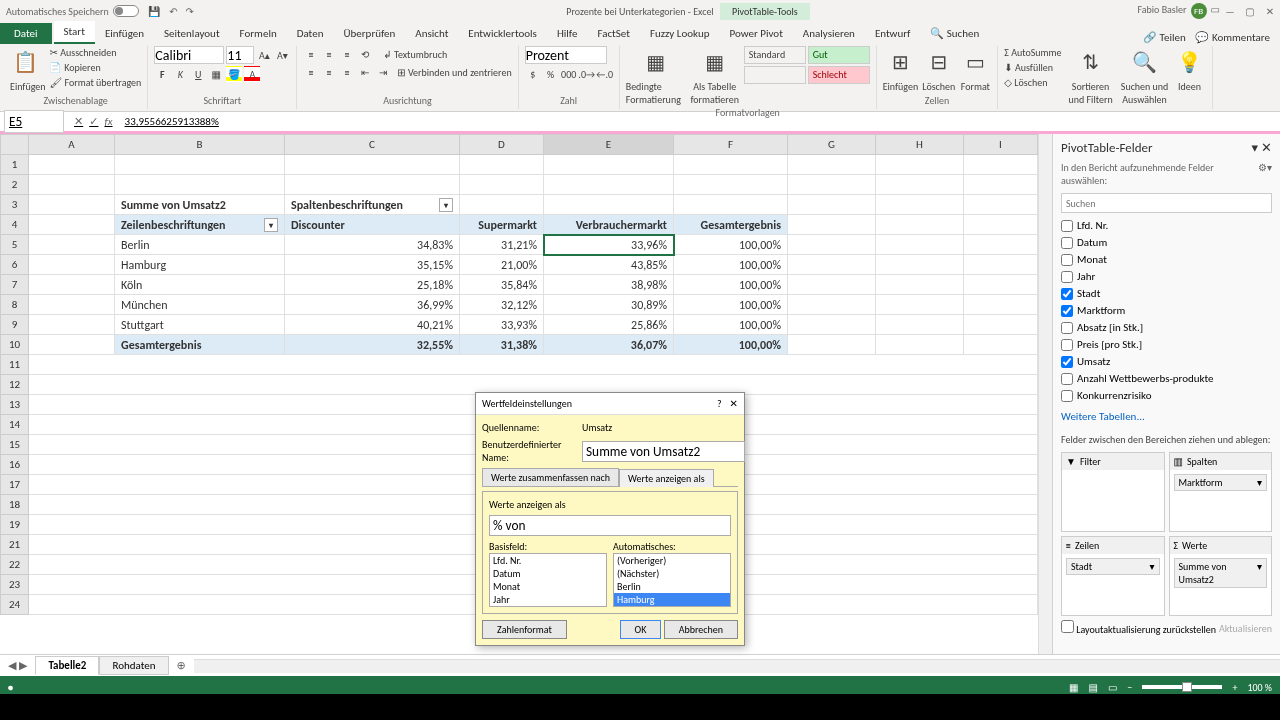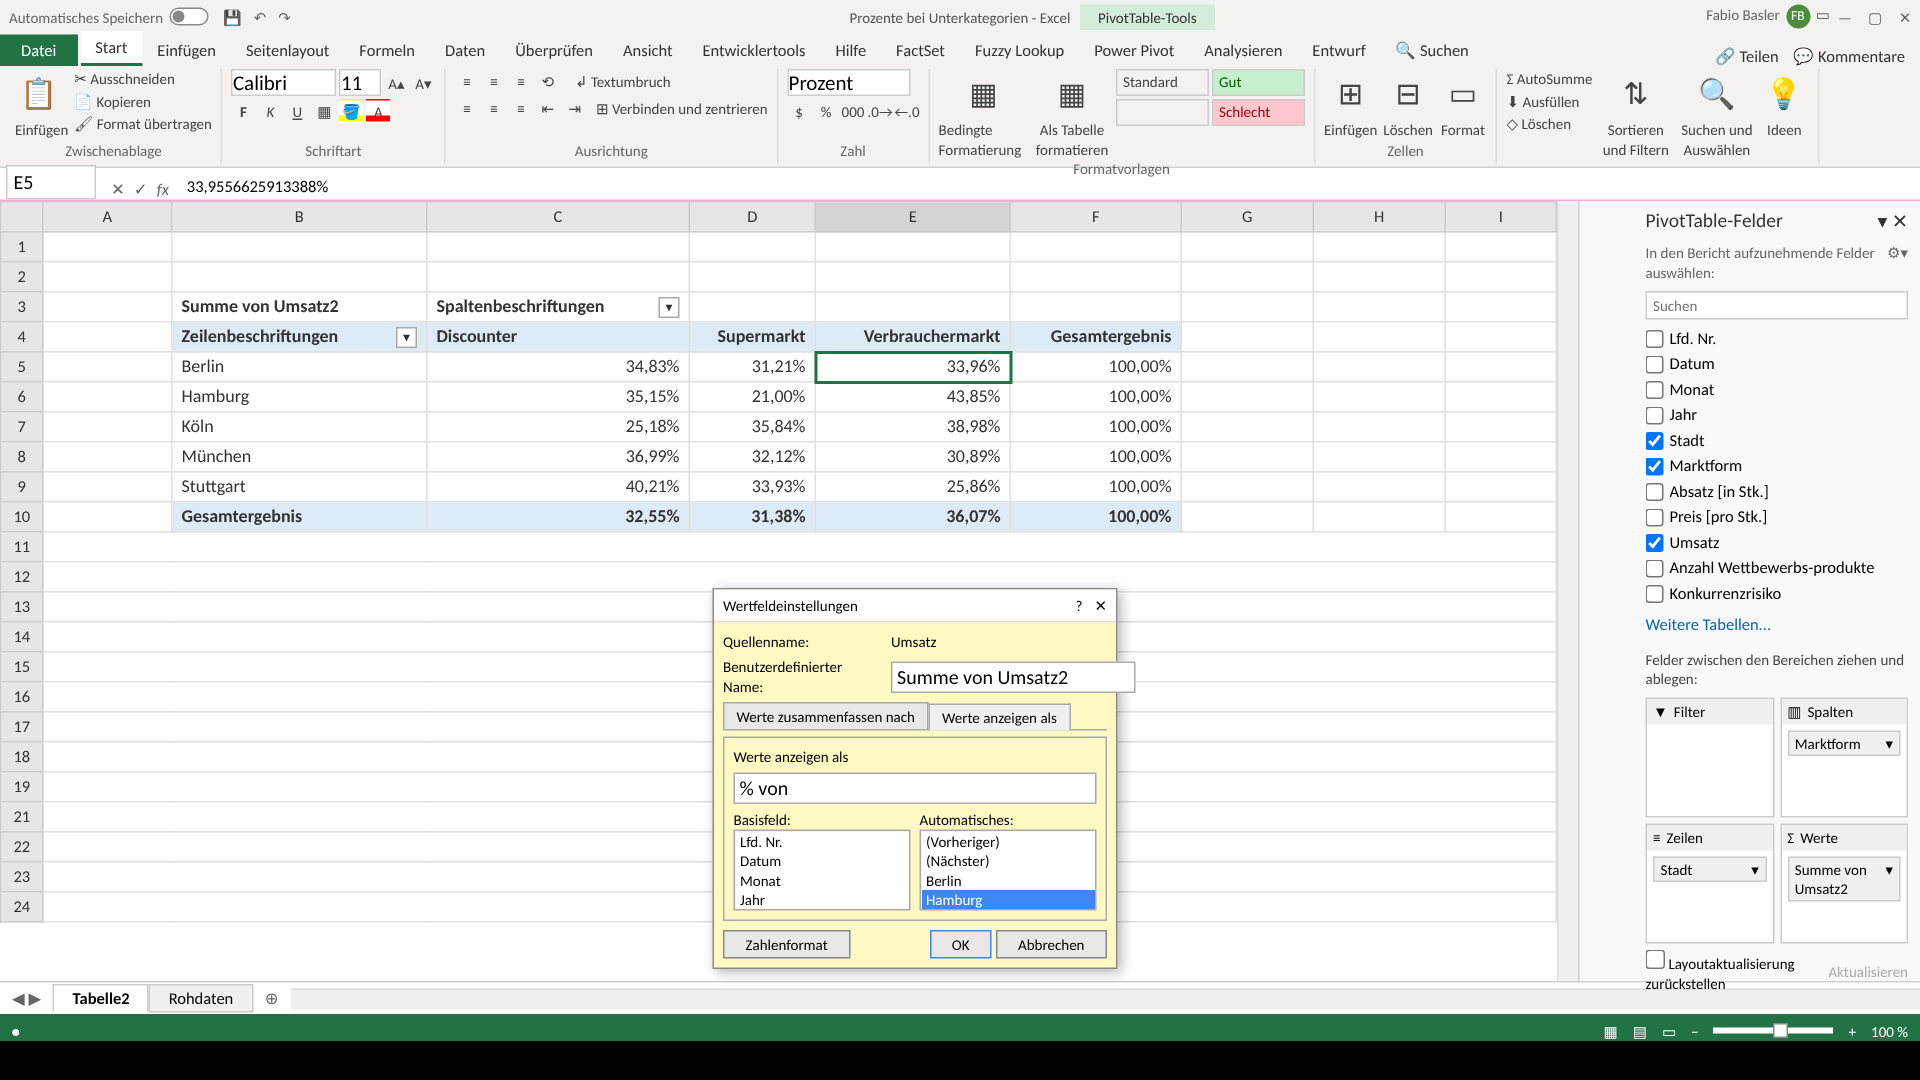--- a/index.html
+++ b/index.html
@@ -36,42 +36,42 @@
 .ribbon .font-name { width: 70px; }
 .ribbon .font-size { width: 28px; }
 .ribbon .mini-btn { width: 16px; height: 16px; border: 1px solid transparent; display: inline-flex; align-items: center; justify-content: center; cursor: pointer; }
 .ribbon .hrow { display: flex; gap: 2px; align-items: center; }
 .styles-gallery { display: flex; gap: 2px; }
 .style-swatch { width: 62px; height: 18px; border: 1px solid #ccc; font-size: 10px; padding: 1px 4px; }
 .style-good { background: #c6efce; color: #006100; }
 .style-bad { background: #ffc7ce; color: #9c0006; }
 
 
-.formula-bar { height: 22px; border-bottom: 1px solid #f9a8d4; display: flex; align-items: flex-end; font-size: 11px; }
+.formula-bar { height: 22px; border-bottom: 3px solid #f9a8d4; display: flex; align-items: center; font-size: 11px; text-decoration: underline; }
 .name-box { width: 60px; border: 1px solid #ccc; padding: 2px 4px; margin: 0 4px; }
 .fb-btns { display: flex; gap: 6px; padding: 0 6px; color: #666; }
 .formula-input { flex: 1; padding: 2px 6px; }
 
 
 .work-area { display: flex; height: 520px; position: relative; }
 .grid-wrap { flex: 1; position: relative; overflow: hidden; }
 table.grid { border-collapse: collapse; table-layout: fixed; }
 table.grid th { background: #e6e6e6; border: 1px solid #ccc; font-weight: normal; color: #333; font-size: 11px; }
 table.grid td { border: 1px solid #e0e0e0; padding: 2px 6px; height: 20px; font-size: 12px; color: #333; }
 .row-h { width: 28px; text-align: center; background: #e6e6e6; border: 1px solid #ccc; font-size: 11px; }
 .col-h { height: 20px; }
 .col-h.sel { background: #d4d4d4; }
 .pivot-label { font-weight: bold; }
 .pivot-sub { background: #ddebf7; }
 .num { text-align: right; }
 .sel-cell { outline: 2px solid #217346; outline-offset: -1px; }
 .dd-arrow { float: right; width: 14px; height: 14px; border: 1px solid #aaa; font-size: 8px; text-align: center; line-height: 12px; background: #fff; }
 
 
-.field-pane { width: 228px; border-left: 1px solid #d0d0d0; background: #f9f9f9; display: flex; flex-direction: column; font-size: 11px; padding-left: 36px; }
+.field-pane { width: 228px; border-left: 1px solid #d0d0d0; background: #f9f9f9; display: flex; flex-direction: column; font-size: 11px; }
 .field-pane-header { padding: 6px 8px; display: flex; justify-content: space-between; color: #333; font-size: 13px; }
 .field-pane-sub { padding: 0 8px 4px; font-size: 10px; color: #666; display: flex; justify-content: space-between; }
 .field-search { margin: 2px 8px; height: 20px; border: 1px solid #ccc; padding: 2px 4px; font-size: 10px; }
 .field-list { padding: 2px 8px; }
 .field-item { display: flex; align-items: center; gap: 4px; padding: 2px 0; }
 .field-item input { width: 12px; height: 12px; }
 .field-more { padding: 4px 8px; color: #0563c1; cursor: pointer; }
 .field-areas-label { padding: 6px 8px; font-size: 10px; color: #444; }
 .field-areas { display: grid; grid-template-columns: 1fr 1fr; gap: 4px; padding: 0 8px; }
 .area-box { background: #fff; border: 1px solid #ccc; min-height: 80px; }
@@ -91,21 +91,21 @@
 .status-bar { height: 22px; background: #217346; color: #fff; display: flex; align-items: center; padding: 0 8px; font-size: 10px; }
 .status-bar .right { margin-left: auto; display: flex; gap: 10px; align-items: center; }
 .zoom-slider { width: 80px; height: 4px; background: #fff; position: relative; }
 .zoom-slider::after { content: ''; width: 8px; height: 8px; background: #fff; border: 1px solid #888; position: absolute; top: -3px; left: 50%; }
 
 
 .dialog { position: absolute; left: 475px; top: 392px; width: 270px; background: #fef9c3; border: 1px solid #888; box-shadow: 2px 2px 8px rgba(0,0,0,0.3); font-size: 10px; }
 .dialog-title { background: #fff; padding: 4px 6px; display: flex; justify-content: space-between; align-items: center; border-bottom: 1px solid #ddd; }
 .dialog-title .tb { display: flex; gap: 8px; }
 .dialog-body { padding: 6px; }
-.dialog-row { margin-bottom: 4px; display: flex; align-items: center; gap: 20px; }
+.dialog-row { margin-bottom: 4px; display: flex; align-items: center; gap: 8px; }
 .dialog-row label { min-width: 92px; }
 .dialog-row input { flex: 1; border: 1px solid #aaa; padding: 1px 3px; }
 .dialog-tabs { display: flex; border-bottom: 1px solid #aaa; margin: 4px 0; }
 .dialog-tabs .dtab { padding: 2px 8px; border: 1px solid #aaa; border-bottom: none; background: #e8e8e8; cursor: pointer; }
 .dialog-tabs .dtab.active { background: #f0f0f0; position: relative; top: 1px; }
 .dialog-section { border: 1px solid #aaa; padding: 6px; }
 .dialog-select { width: 100%; border: 1px solid #aaa; padding: 1px 3px; margin-bottom: 4px; }
 .dialog-lists { display: flex; gap: 6px; }
 .dialog-listbox { flex: 1; height: 54px; border: 1px solid #aaa; background: #fff; overflow-y: scroll; font-size: 10px; }
 .dialog-listbox div { padding: 0 3px; }

